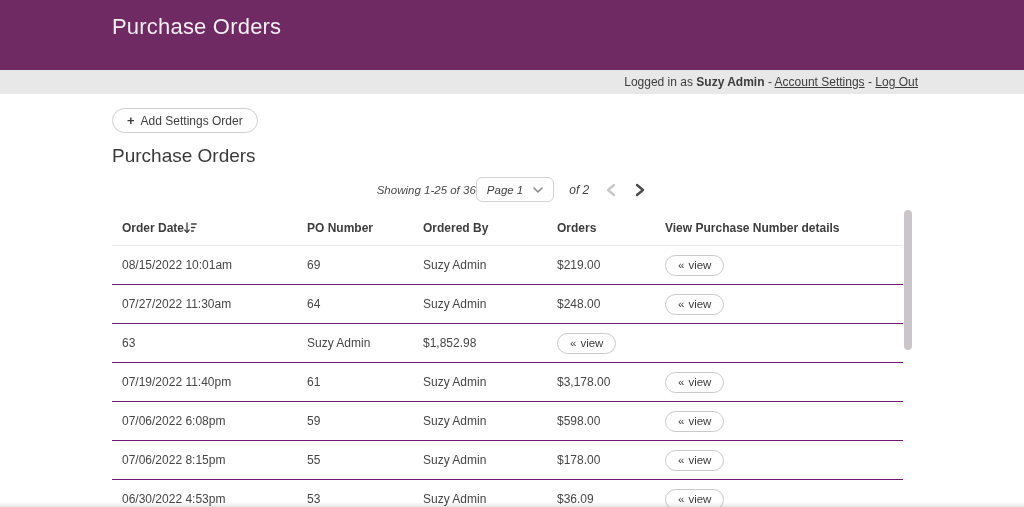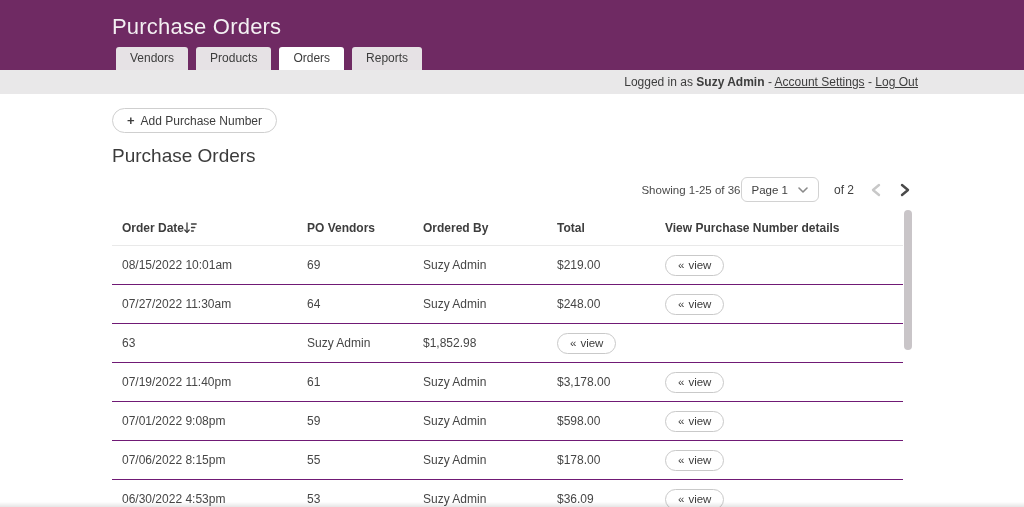--- a/index.html
+++ b/index.html
@@ -79,21 +79,22 @@
   .page-heading {
     margin-top: 12px;
     font-size: 19px;
     font-weight: 400;
     color: #3b3b3b;
   }
   .meta-row {
     margin-top: 10px;
     display: flex;
     align-items: center;
-    justify-content: flex-end;
+    justify-content: center;
+    font-style: italic;
   }
   .showing-text { font-size: 11.5px; color: #4a4a4a; }
   .pagination { display: flex; align-items: center; gap: 15px; }
   .page-select {
     display: inline-flex;
     align-items: center;
     gap: 10px;
     border: 1px solid #d2d2d2;
     border-radius: 6px;
     background: #fff;
@@ -157,44 +158,38 @@
   }
   svg { display: block; }
 </style>
 </head>
 <body>
 
 <div class="banner">
   <div class="container">
     <div class="banner-title">Purchase Orders</div>
   </div>
-  <div class="tabs">
-      <div class="tab">Vendors</div>
-      <div class="tab">Products</div>
-      <div class="tab active">Orders</div>
-      <div class="tab">Reports</div>
-    </div>
 </div>
 
 <div class="user-bar">
   <div class="user-bar-inner">
     <span>Logged in as</span>
     <b>Suzy Admin</b>
     <span>-</span>
     <span class="user-link">Account Settings</span>
     <span>-</span>
     <span class="user-link">Log Out</span>
   </div>
 </div>
 
 <div class="main container">
 
   <button class="pill-btn">
     <span class="plus-glyph">+</span>
-    <span>Add Purchase Number</span>
+    <span>Add Settings Order</span>
   </button>
 
   <h1 class="page-heading">Purchase Orders</h1>
 
   <div class="meta-row">
     <div class="showing-text">Showing 1-25 of 36</div>
     <div class="pagination">
       <div class="page-select">
         <span>Page 1</span>
         <span>
@@ -228,23 +223,23 @@
               <g stroke="#3d3d3d" stroke-width="1.3" stroke-linecap="round">
                 <line x1="3" y1="1" x2="3" y2="10"></line>
                 <polyline points="0.8,8 3,10.4 5.2,8" fill="none" stroke-linejoin="round"></polyline>
                 <line x1="7.5" y1="2" x2="12.2" y2="2"></line>
                 <line x1="7.5" y1="5.5" x2="10.8" y2="5.5"></line>
                 <line x1="7.5" y1="9" x2="9.4" y2="9"></line>
               </g>
             </svg>
           </span>
         </div>
-        <div class="th">PO Vendors</div>
+        <div class="th">PO Number</div>
         <div class="th">Ordered By</div>
-        <div class="th">Total</div>
+        <div class="th">Orders</div>
         <div class="th">View Purchase Number details</div>
       </div>
       <div>
           <div class="trow">
             <div class="tcell">08/15/2022 10:01am</div>
             <div class="tcell">69</div>
             <div class="tcell">Suzy Admin</div>
             <div class="tcell">$219.00</div>
             <div class="tcell"><button class="view-btn">
                 <span>«</span>
@@ -274,21 +269,21 @@
             <div class="tcell">07/19/2022 11:40pm</div>
             <div class="tcell">61</div>
             <div class="tcell">Suzy Admin</div>
             <div class="tcell">$3,178.00</div>
             <div class="tcell"><button class="view-btn">
                 <span>«</span>
                 <span>view</span>
               </button></div>
           </div>
           <div class="trow">
-            <div class="tcell">07/01/2022 9:08pm</div>
+            <div class="tcell">07/06/2022 6:08pm</div>
             <div class="tcell">59</div>
             <div class="tcell">Suzy Admin</div>
             <div class="tcell">$598.00</div>
             <div class="tcell"><button class="view-btn">
                 <span>«</span>
                 <span>view</span>
               </button></div>
           </div>
           <div class="trow">
             <div class="tcell">07/06/2022 8:15pm</div>

